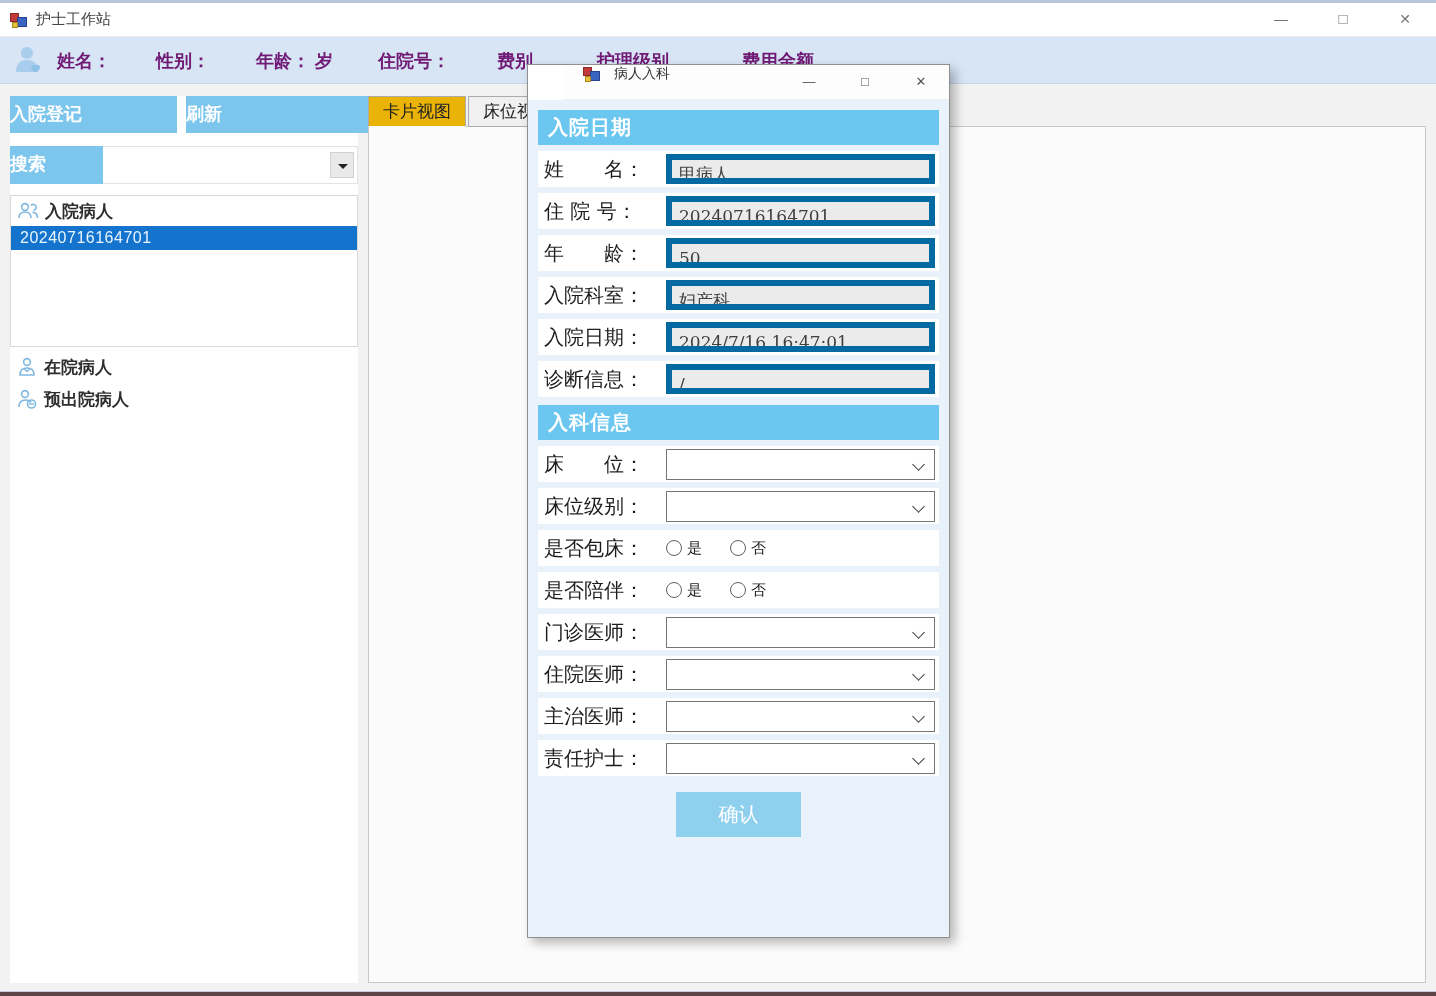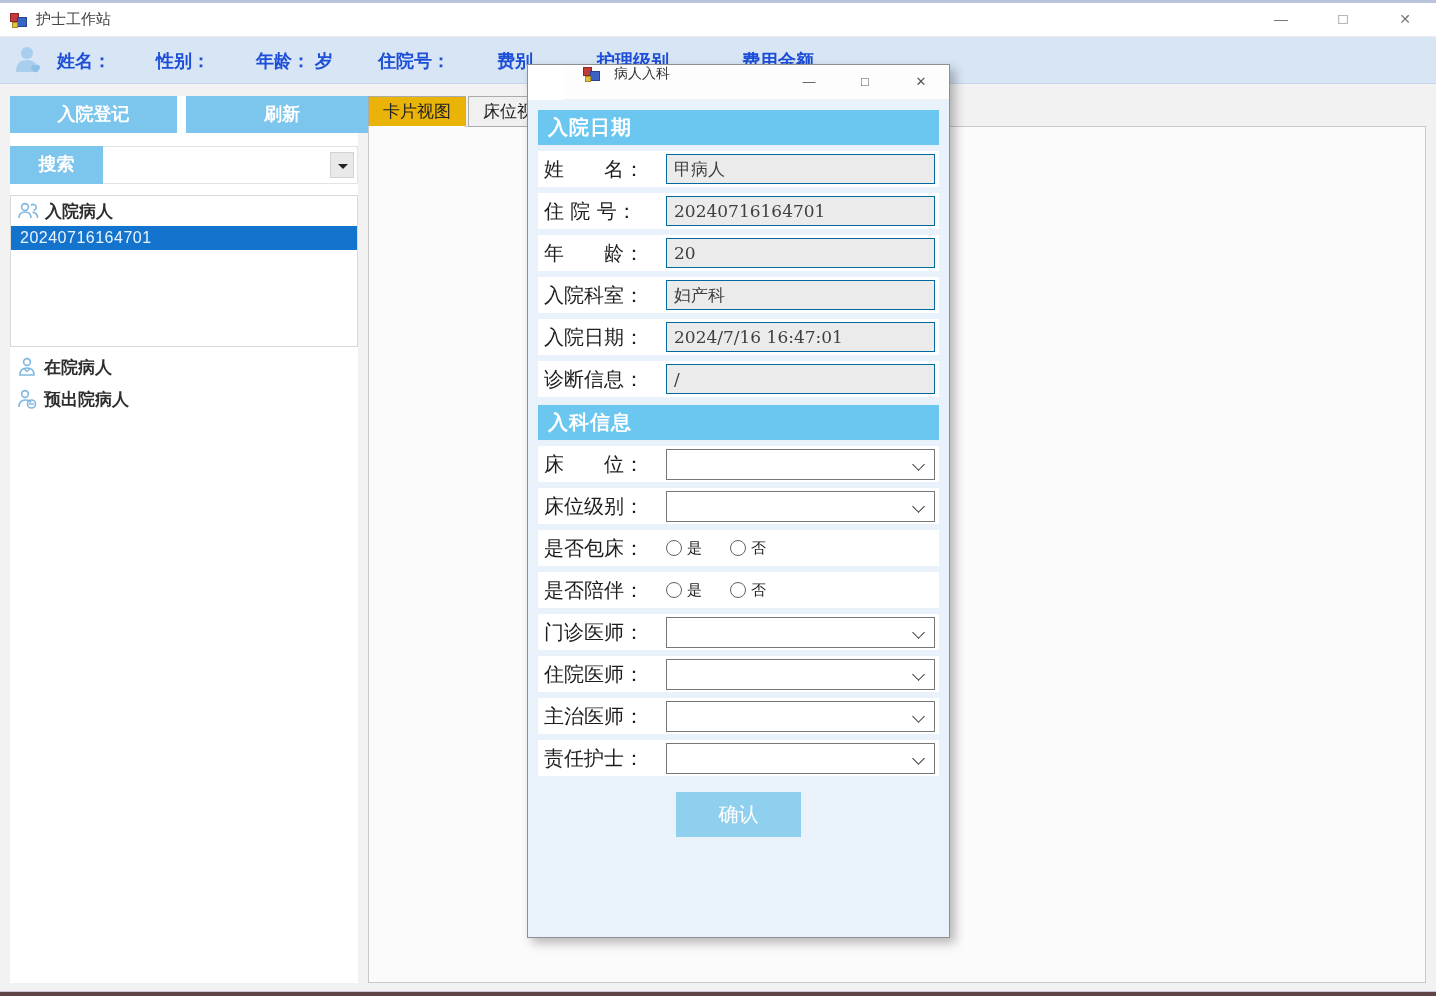--- a/index.html
+++ b/index.html
@@ -20,29 +20,29 @@
   .app-icon .q2{left:7px;top:6px;width:10px;height:10px;background:#3b63c2;border:1px solid #26418f;}
   .app-icon .q3{left:2px;top:11px;width:6px;height:6px;background:#e4c23c;border:1px solid #a8881f;}
   .titlebar .title{font-size:15px;color:#444;}
   .win-controls{margin-left:auto;display:flex;height:100%;}
   .win-controls span{width:62px;text-align:center;line-height:32px;color:#777;font-size:14px;cursor:default;}
   .win-controls .maxi{font-size:15px;}
 
   
   .topbar{position:absolute;left:0;top:37px;width:100%;height:47px;background:var(--topbar);
     border-bottom:1px solid #c3d5ea;}
-  .topbar .tb-label{position:absolute;top:12px;font-size:18px;font-weight:bold;color:#1d4ed8;white-space:nowrap;}
+  .topbar .tb-label{position:absolute;top:12px;font-size:18px;font-weight:bold;color:#701a75;white-space:nowrap;}
   .tb-pos0{left:57px;}  .tb-pos1{left:156px;} .tb-pos2{left:256px;}
   .tb-pos4{left:378px;} .tb-pos5{left:497px;} .tb-pos6{left:597px;} .tb-pos7{left:742px;}
   .person-badge{position:absolute;left:13px;top:7px;}
 
   
   .sidebar{position:absolute;left:10px;top:96px;width:348px;bottom:13px;background:#fff;}
   .side-btn{position:absolute;height:37px;background:var(--btn);color:#fff;font-size:18px;
-    font-weight:bold;text-align:center;line-height:37px;cursor:pointer;}
+    font-weight:bold;text-align:left;line-height:37px;cursor:pointer;}
   .btn-admit{left:0;top:0;width:167px;}
   .btn-refresh{left:176px;top:0;width:192px;}
   .search-row{position:absolute;left:0;top:50px;width:348px;height:38px;background:#fff;border:1px solid #e3e3e3;}
   .btn-search{left:-1px;top:-1px;width:93px;height:38px;position:absolute;}
   .search-input{position:absolute;left:94px;top:1px;width:226px;height:34px;border:none;outline:none;
     font-size:16px;padding:0 6px;background:#fff;}
   .search-drop{position:absolute;right:3px;top:5px;width:24px;height:26px;background:#e9e9e9;
     border:1px solid #d2d2d2;cursor:pointer;}
   .search-drop b{position:absolute;left:7px;top:11px;width:0;height:0;
     border-left:5px solid transparent;border-right:5px solid transparent;border-top:5px solid #222;}
@@ -68,21 +68,21 @@
   .dlg-titlebar{height:35px;background:#fdfdfd;display:flex;align-items:flex-start;padding-left:19px;border-bottom:1px solid #f0f0f0;margin-left:36px;}
   .dlg-titlebar .title{font-size:14px;color:#333;margin-left:7px;}
   .dlg-controls{margin-left:auto;display:flex;}
   .dlg-controls span{width:56px;text-align:center;color:#555;font-size:13px;line-height:33px;cursor:pointer;}
   .dlg-body{position:absolute;left:0;top:35px;right:0;bottom:0;background:var(--dlgbg);
     padding:10px 10px 0 10px;font-family:"DejaVu Serif",serif;}
   .sec-header{height:35px;background:var(--accent);color:#fff;font-size:20px;font-weight:bold;
     line-height:35px;padding-left:10px;font-family:"Liberation Sans",sans-serif;letter-spacing:1px;}
   .drow{margin-top:6px;height:36px;background:#fff;display:flex;align-items:center;padding:0 4px 0 6px;}
   .dlabel{width:122px;flex:0 0 auto;font-size:20px;color:#1d1d1d;white-space:nowrap;}
-  .dtext{flex:1;height:30px;background:#ebebeb;border:1px solid #0369a1;font-size:17px;color:#3f3f3f;
+  .dtext{flex:1;height:30px;background:#ebebeb;border:6px solid #0369a1;font-size:17px;color:#3f3f3f;
     line-height:28px;padding:0 7px;overflow:hidden;}
   .dcombo{flex:1;height:31px;background:#fff;border:1px solid #767676;position:relative;cursor:pointer;}
   .dcombo .chev{position:absolute;right:11px;top:10px;width:9px;height:9px;
     border-left:1.6px solid #3c3c3c;border-bottom:1.6px solid #3c3c3c;transform:rotate(-45deg);}
   .radio-group{display:flex;align-items:center;}
   .radio-dot{width:16px;height:16px;border:1px solid #616161;border-radius:50%;background:#fff;
     margin-right:5px;cursor:pointer;flex:0 0 auto;}
   .radio-label{font-size:15px;color:#1d1d1d;margin-right:28px;}
   .confirm-btn{display:block;margin:16px auto 0 auto;width:125px;height:45px;background:var(--confirm);
     border:none;color:#fff;font-size:20px;font-family:"DejaVu Serif",serif;cursor:pointer;}
@@ -197,21 +197,21 @@
         <div class="drow">
           <span class="dlabel">姓　　名：</span>
           <span class="dtext">甲病人</span>
         </div>
         <div class="drow">
           <span class="dlabel">住 院 号：</span>
           <span class="dtext">20240716164701</span>
         </div>
         <div class="drow">
           <span class="dlabel">年　　龄：</span>
-          <span class="dtext">20</span>
+          <span class="dtext">50</span>
         </div>
         <div class="drow">
           <span class="dlabel">入院科室：</span>
           <span class="dtext">妇产科</span>
         </div>
         <div class="drow">
           <span class="dlabel">入院日期：</span>
           <span class="dtext">2024/7/16 16:47:01</span>
         </div>
         <div class="drow">

